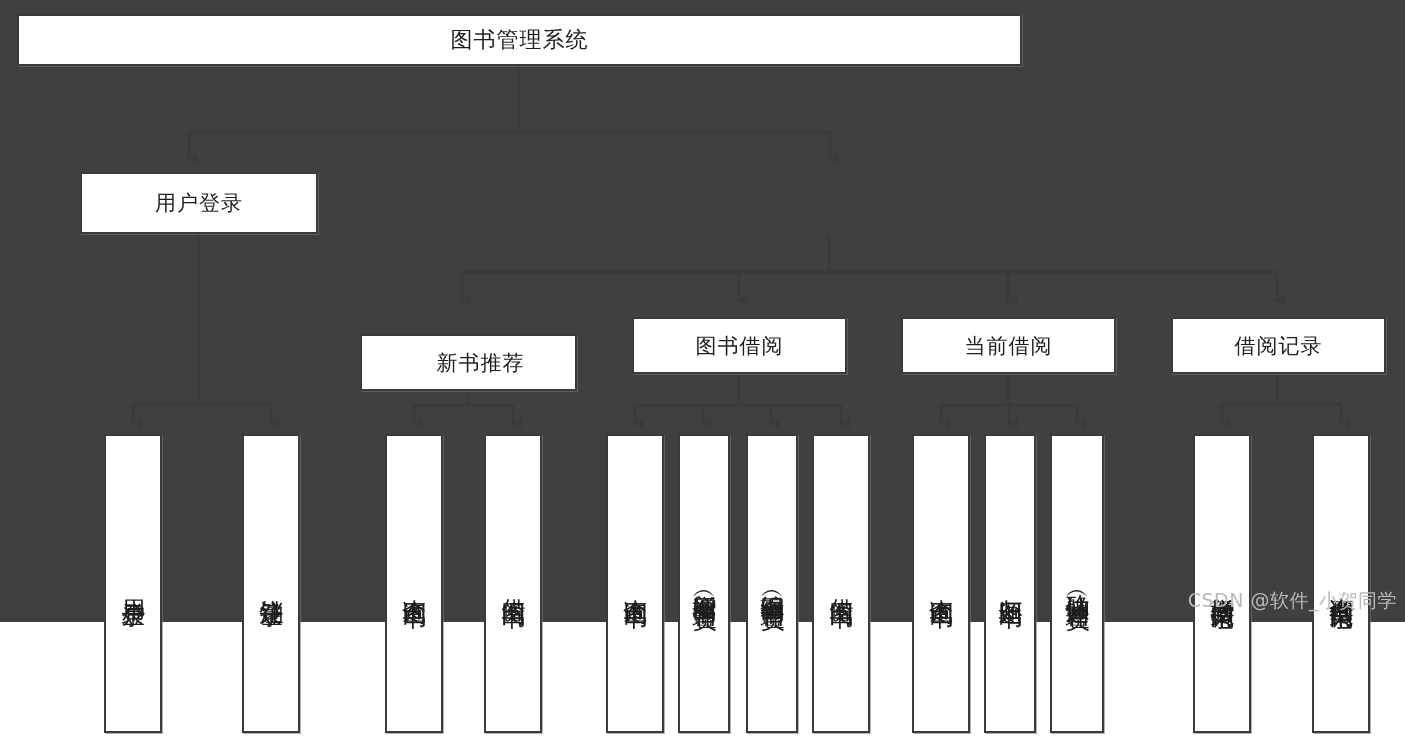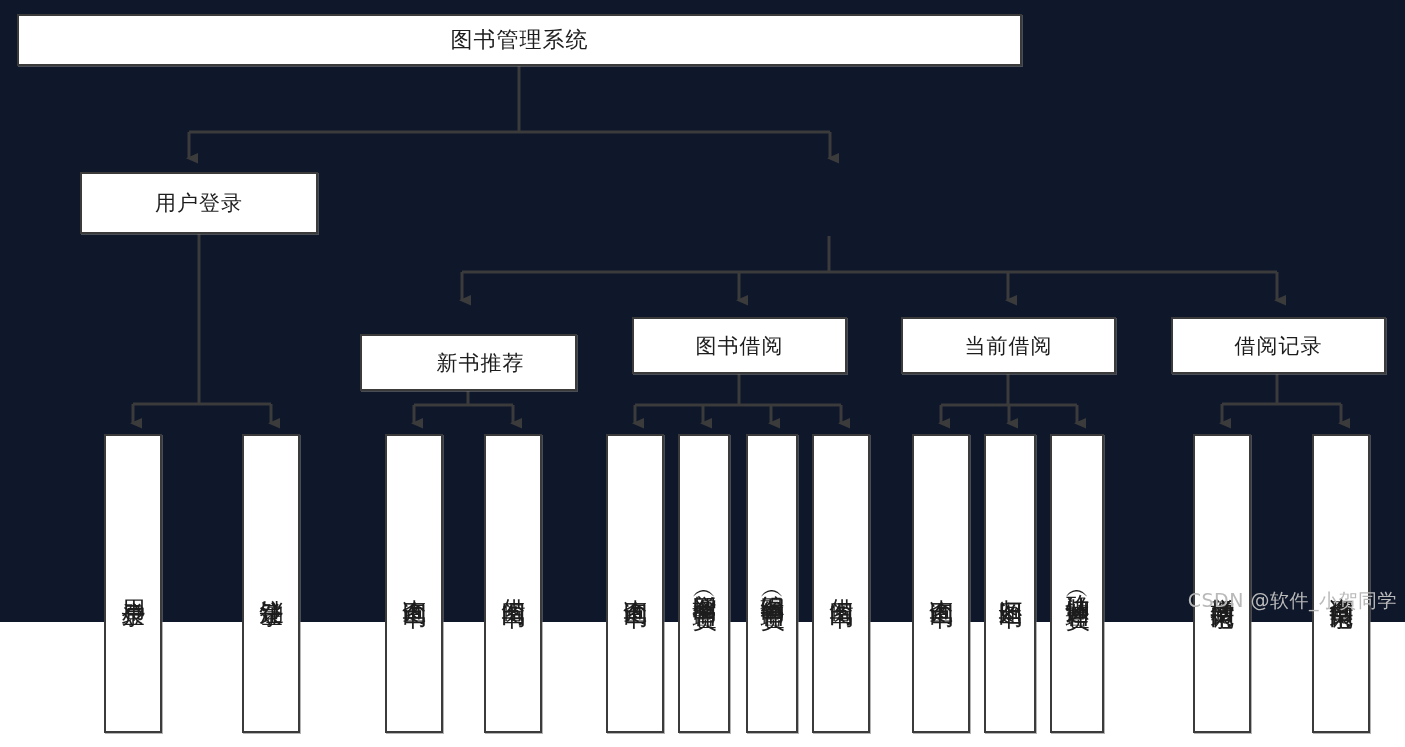--- a/index.html
+++ b/index.html
@@ -1,20 +1,20 @@
 <!DOCTYPE html>
 <html><head>
 <meta charset="utf-8">
 <style>
   html,body{margin:0;padding:0;background:#ffffff;}
   body{
     font-family:"DejaVu Sans","Liberation Sans",sans-serif;
     width:1405px;height:747px;overflow:hidden;
   }
-  #stage{position:relative;width:1405px;height:622px;background:#0f172a;}
+  #stage{position:relative;width:1405px;height:622px;background:#404040;}
   #wires{position:absolute;left:0;top:0;width:1405px;height:747px;}
 
   .node{
     position:absolute;
     background:#ffffff;
     border:2px solid #3b3b3b;
     box-sizing:border-box;
     box-shadow:1px 1px 0 rgba(120,120,120,.55);
     display:flex;align-items:center;justify-content:center;
     color:#1d1d1d;

